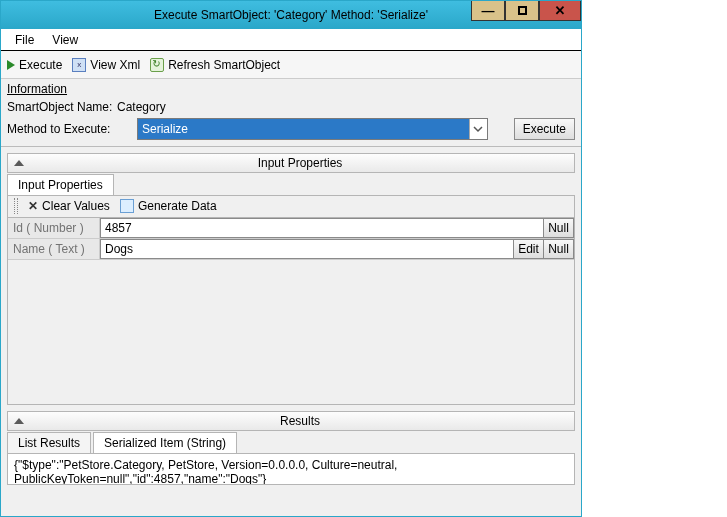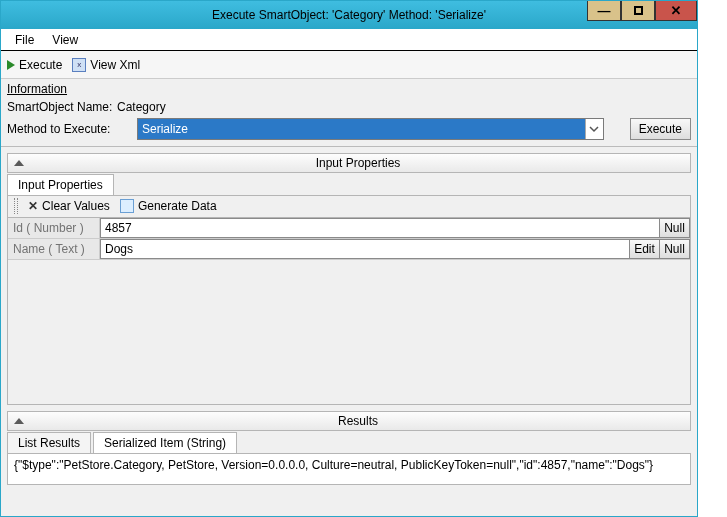--- a/index.html
+++ b/index.html
@@ -1,17 +1,17 @@
 <!DOCTYPE html>
 <html><head>
 <meta charset="utf-8">
 <style>
   * { box-sizing: border-box; margin: 0; padding: 0; font-family: "Segoe UI", Tahoma, sans-serif; font-size: 12px; }
   body { background: #fff; }
-  .window { width: 698px; height: 517px; border: 1px solid #2aa7c9; background: #f0f0f0; display: flex; flex-direction: column; }
+  .window { width: 582px; height: 517px; border: 1px solid #2aa7c9; background: #f0f0f0; display: flex; flex-direction: column; }
   .titlebar { height: 28px; background: linear-gradient(#3fbde0,#2aa7c9); display: flex; align-items: center; position: relative; }
   .titlebar-text { flex: 1; text-align: center; color: #000; font-size: 12px; }
   .win-controls { position: absolute; right: 0; top: 0; display: flex; }
   .wbtn { width: 34px; height: 20px; border: 1px solid #333; border-top: none; display: flex; align-items: center; justify-content: center; font-weight: bold; font-family: sans-serif; }
   .wbtn.min { background: #d9c28a; }
   .wbtn.max { background: #d9c28a; }
   .wbtn.close { background: #c9544b; color: #000; width: 42px;}
   .wbtn span { font-size: 13px; line-height: 1; }
   .wbtn.max .sq { width:9px; height:9px; border:2px solid #000; }
   .menubar { height: 22px; background: #fff; display: flex; align-items: center; gap: 18px; padding: 0 14px; border-bottom: 1px solid #000000;}
@@ -80,20 +80,24 @@
 
   <div class="toolbar">
     <div class="tool-item">
       <div class="tri-play"></div>
       <span>Execute</span>
     </div>
     <div class="tool-item">
       <div class="icon-box">x</div>
       <span>View Xml</span>
     </div>
+    <div class="tool-item">
+      <div class="icon-refresh"></div>
+      <span>Refresh SmartObject</span>
+    </div>
   </div>
 
   <div class="info-section">
     <div class="info-title">Information</div>
     <div class="info-row">
       <div class="info-label">SmartObject Name:</div>
       <div class="info-value">Category</div>
     </div>
     <div class="info-row" style="gap:20px;">
       <div class="info-label">Method to Execute:</div>

